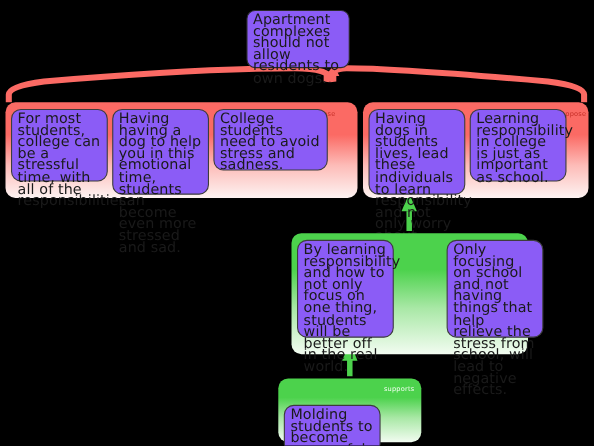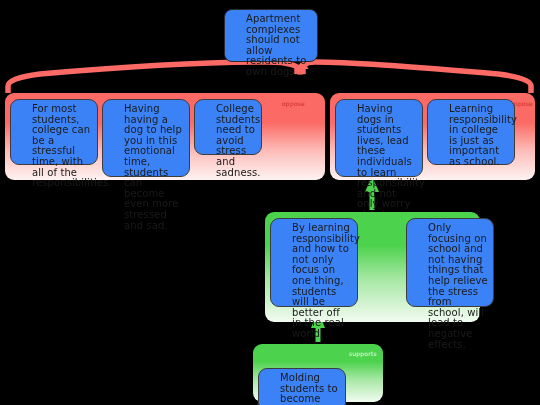--- a/index.html
+++ b/index.html
@@ -16,28 +16,28 @@
   .panel{position:absolute;border-radius:9px;box-sizing:border-box;}
   .panel.oppose{
     background:linear-gradient(to bottom,#fb6a64 0%,#fb6a64 34%,#fdbcb8 66%,#fdf3f2 100%);
   }
   .panel.support{
     background:linear-gradient(to bottom,#4cd24c 0%,#4cd24c 30%,#a9e8a6 62%,#f2fcf1 100%);
   }
 
   .node{
     position:absolute;
-    background:#3b82f6;
+    background:#8b5cf6;
     border:1.4px solid #3d3d3d;
     border-radius:9px;
     box-sizing:border-box;
     color:#1a1a1a;
-    font-size:10px;
+    font-size:13px;
     line-height:10.6px;
-    padding:4px 5px 3px 21px;
+    padding:4px 5px 3px 5px;
     letter-spacing:.1px;
   }
   .node.claim{
     border-color:#2b2b2b;
     border-radius:8px;
   }
 
   .rel-label{
     position:absolute;
     font-size:6px;
@@ -66,21 +66,21 @@
     <polygon points="318,310 311,328 325,328" fill="#4cd24c"></polygon>
   </svg>
 
   <div class="node claim" style="left:224px;top:9px;width:94px;height:53px;">Apartment complexes should not allow residents to own dogs.</div>
 
   <div class="panel oppose" style="left:5px;top:93px;width:320px;height:87px;"></div>
   <div class="rel-label oppose" style="left:282px;top:100px;">oppose</div>
 
   <div class="node" style="left:10px;top:99px;width:88px;height:66px;">For most students, college can be a stressful time, with all of the responsibilities.</div>
   <div class="node" style="left:102px;top:99px;width:88px;height:78px;">Having having a dog to help you in this emotional time, students can become even more stressed and sad.</div>
-  <div class="node" style="left:194px;top:99px;width:68px;height:56px;">College students need to avoid stress and sadness.</div>
+  <div class="node" style="left:194px;top:99px;width:104px;height:56px;">College students need to avoid stress and sadness.</div>
 
   <div class="panel oppose" style="left:330px;top:93px;width:205px;height:87px;"></div>
   <div class="rel-label oppose" style="left:510px;top:100px;">oppose</div>
 
   <div class="node" style="left:335px;top:99px;width:88px;height:78px;">Having dogs in students lives, lead these individuals to learn responsibility and not only worry about themselves.</div>
   <div class="node" style="left:427px;top:99px;width:88px;height:66px;">Learning responsibility in college is just as important as school.</div>
 
   <div class="panel support" style="left:265px;top:212px;width:215px;height:110px;"></div>
   <div class="rel-label support" style="left:455px;top:219px;">support</div>
 

